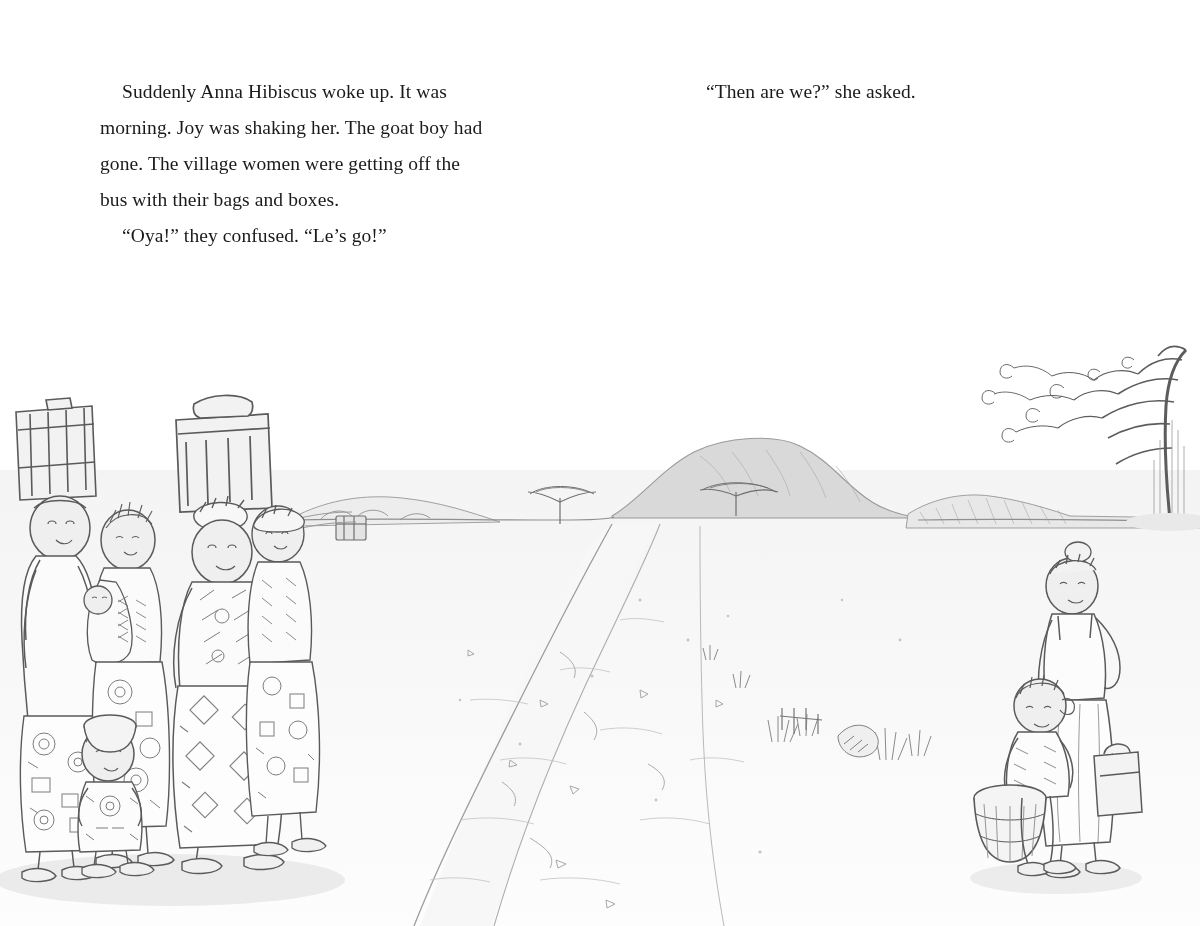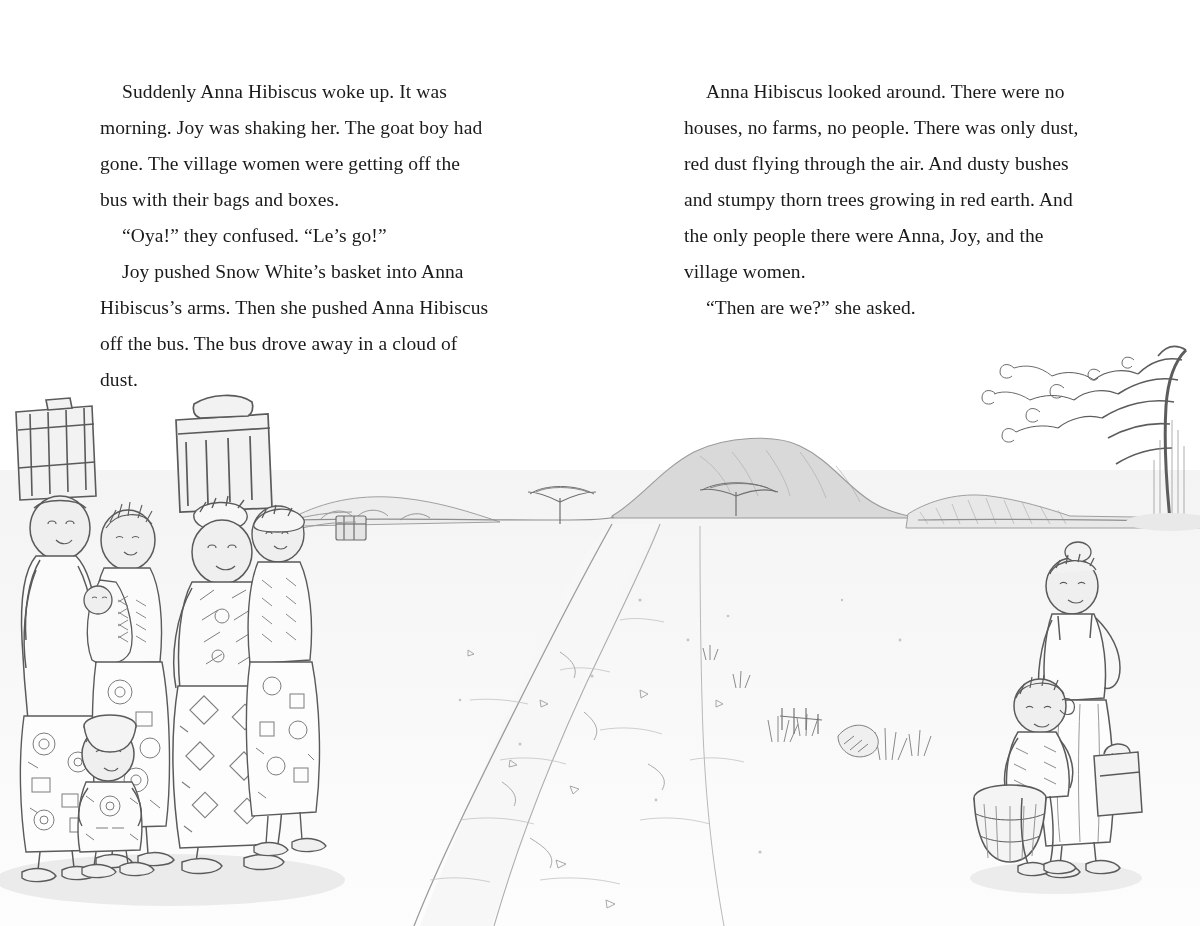--- a/index.html
+++ b/index.html
@@ -582,21 +582,19 @@
         <circle cx="900" cy="640" r="1.4"></circle>
           <circle cx="842" cy="600" r="1.2"></circle>
       </g>
     </svg>
   </div>
 
   <div class="text-area">
     <div class="column left">
       <p class="para">Suddenly Anna Hibiscus woke up. It was morning. Joy was shaking her. The goat boy had gone. The village women were getting off the bus with their bags and boxes.</p>
       <p class="para">“Oya!” they confused. “Le’s go!”</p>
-      <p class="para">Joy pushed Snow White’s basket into Anna Hibiscus’s arms. Then she pushed Anna Hibiscus off the bus. The bus drove away in a cloud of dust.</p>
     </div>
     <div class="column right">
-      <p class="para">Anna Hibiscus looked around. There were no houses, no farms, no people. There was only dust, red dust flying through the air. And dusty bushes and stumpy thorn trees growing in red earth. And the only people there were Anna, Joy, and the village women.</p>
       <p class="para">“Then are we?” she asked.</p>
     </div>
   </div>
 
 </div>
 
 </body></html>

